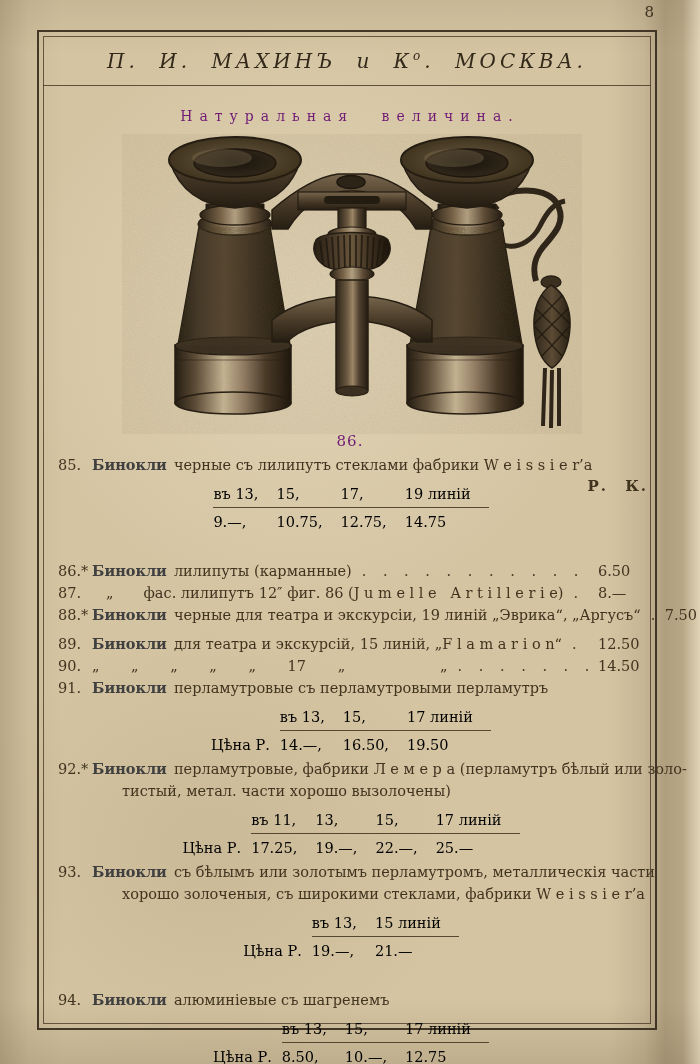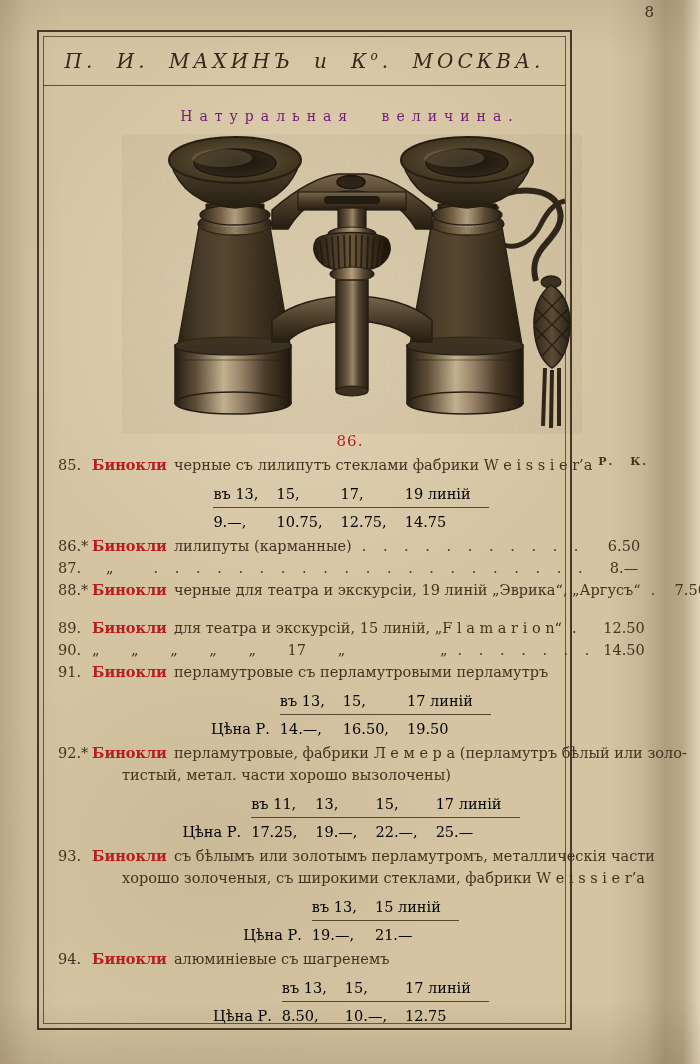--- a/index.html
+++ b/index.html
@@ -15,21 +15,21 @@
       radial-gradient(ellipse 60% 40% at 44% 30%, rgba(255,246,226,0.30), rgba(255,246,226,0) 70%),
       radial-gradient(ellipse 50% 30% at 30% 80%, rgba(120,95,55,0.10), rgba(120,95,55,0) 70%),
       linear-gradient(90deg, rgba(86,66,36,0.22) 0%, rgba(86,66,36,0.06) 4%, rgba(86,66,36,0) 9%),
       linear-gradient(270deg, rgba(250,242,222,0.35) 0%, rgba(70,52,26,0.20) 2.5%, rgba(70,52,26,0.26) 5%, rgba(70,52,26,0.10) 8%, rgba(70,52,26,0) 13%),
       linear-gradient(0deg, rgba(80,60,30,0.16) 0%, rgba(80,60,30,0) 6%),
       linear-gradient(180deg, rgba(90,70,40,0.10) 0%, rgba(90,70,40,0) 5%),
       #d4c4a2;
   }
   
   .frame {
-    position:absolute; left:37px; top:30px; width:535px; height:1000px;
+    position:absolute; left:37px; top:30px; width:620px; height:1000px;
     border:2.5px solid rgba(48,38,24,0.88);
     box-sizing:border-box;
   }
   .frame-inner {
     position:absolute; inset:4px;
     border:1px solid rgba(64,51,32,0.75);
   }
   .header-band {
     position:absolute; left:4px; right:4px; top:4px; height:49px;
     border-bottom:1px solid rgba(64,51,32,0.8);
@@ -44,46 +44,46 @@
     position:absolute; right:46px; top:3px; font-size:15px; color:#3b3020;
   }
   
   .nat-note {
     position:absolute; left:0; right:0; top:108px; text-align:center;
     font-size:14px; letter-spacing:7px; word-spacing:16px; color:#701a75;
   }
   .fig { position:absolute; left:122px; top:134px; }
   .fig-caption {
     position:absolute; left:0; right:0; top:432px; text-align:center;
-    font-size:15px; color:#b91c1c; letter-spacing:1px;
+    font-size:15px; color:#701a75; letter-spacing:1px;
   }
   .rk {
-    position:absolute; right:52px; top:455px; font-size:11px;
+    position:absolute; right:52px; top:477px; font-size:15px;
     letter-spacing:2px; word-spacing:10px; color:#41341f; font-weight:bold;
   }
   
   .list {
     position:absolute; left:52px; right:50px; top:454px; color:#41341f;
     font-size:14.5px; line-height:22px;
   }
   .row { display:flex; align-items:baseline; white-space:nowrap; }
   .num { width:40px; flex:none; padding-left:6px; box-sizing:border-box; }
-  .lead { font-weight:bold; margin-right:7px; color:#b91c1c; }
+  .lead { font-weight:bold; margin-right:7px; color:#404040; }
   .ditto { margin-left:14px; margin-right:30px; }
   .txt { }
   .cont { padding-left:70px; }
   .leader { flex:1 1 0; overflow:hidden; white-space:nowrap; margin:0 6px 0 10px; min-width:8px; }
   .leader::after {
     content:". . . . . . . . . . . . . . . . . . . . . . . . . . . . . . . . . . . .";
     letter-spacing:6px; color:#4a3c28;
   }
-  .price { flex:none; width:52px; text-align:center; }
+  .price { flex:none; width:52px; text-align:left; }
   .d90 { word-spacing:27px; }
-  .mt4{}.mt12{margin-top:0}
-  .mt2{margin-top:16px}.mt10{}
+  .mt4{}.mt12{margin-top:25px}
+  .mt2{margin-top:7px}.mt10{}
   
   table.ptable { margin:6px auto 0; border-collapse:collapse; color:#000000; }
   table.ptable td { font-size:14.5px; padding:1px 18px 2px 0; text-align:left; white-space:nowrap; }
   table.ptable tr.sizes td.c { border-bottom:1px solid rgba(64,50,30,0.85); }
   table.ptable td.pfx { padding-right:10px; border:none; }
   table.ptable tr.prices td { padding-top:3px; }
 </style>
 </head>
 <body>
 
@@ -277,20 +277,21 @@
     <span class="num">86.*</span>
     <span class="lead">Бинокли</span>
     <span class="txt">лилипуты (карманные)</span>
     <span class="leader"></span>
     <span class="price">6.50</span>
   </div>
 
   <div class="row">
     <span class="num">87.</span>
     <span class="ditto">„</span>
+    <span class="txt">фас. лилипутъ 12″ фиг. 86 (J u m e l l e&nbsp;&nbsp; A r t i l l e r i e)</span>
     <span class="leader"></span>
     <span class="price">8.—</span>
   </div>
 
   <div class="row">
     <span class="num">88.*</span>
     <span class="lead">Бинокли</span>
     <span class="txt">черные для театра и экскурсіи, 19 линій „Эврика“, „Аргусъ“</span>
     <span class="leader"></span>
     <span class="price">7.50</span>

